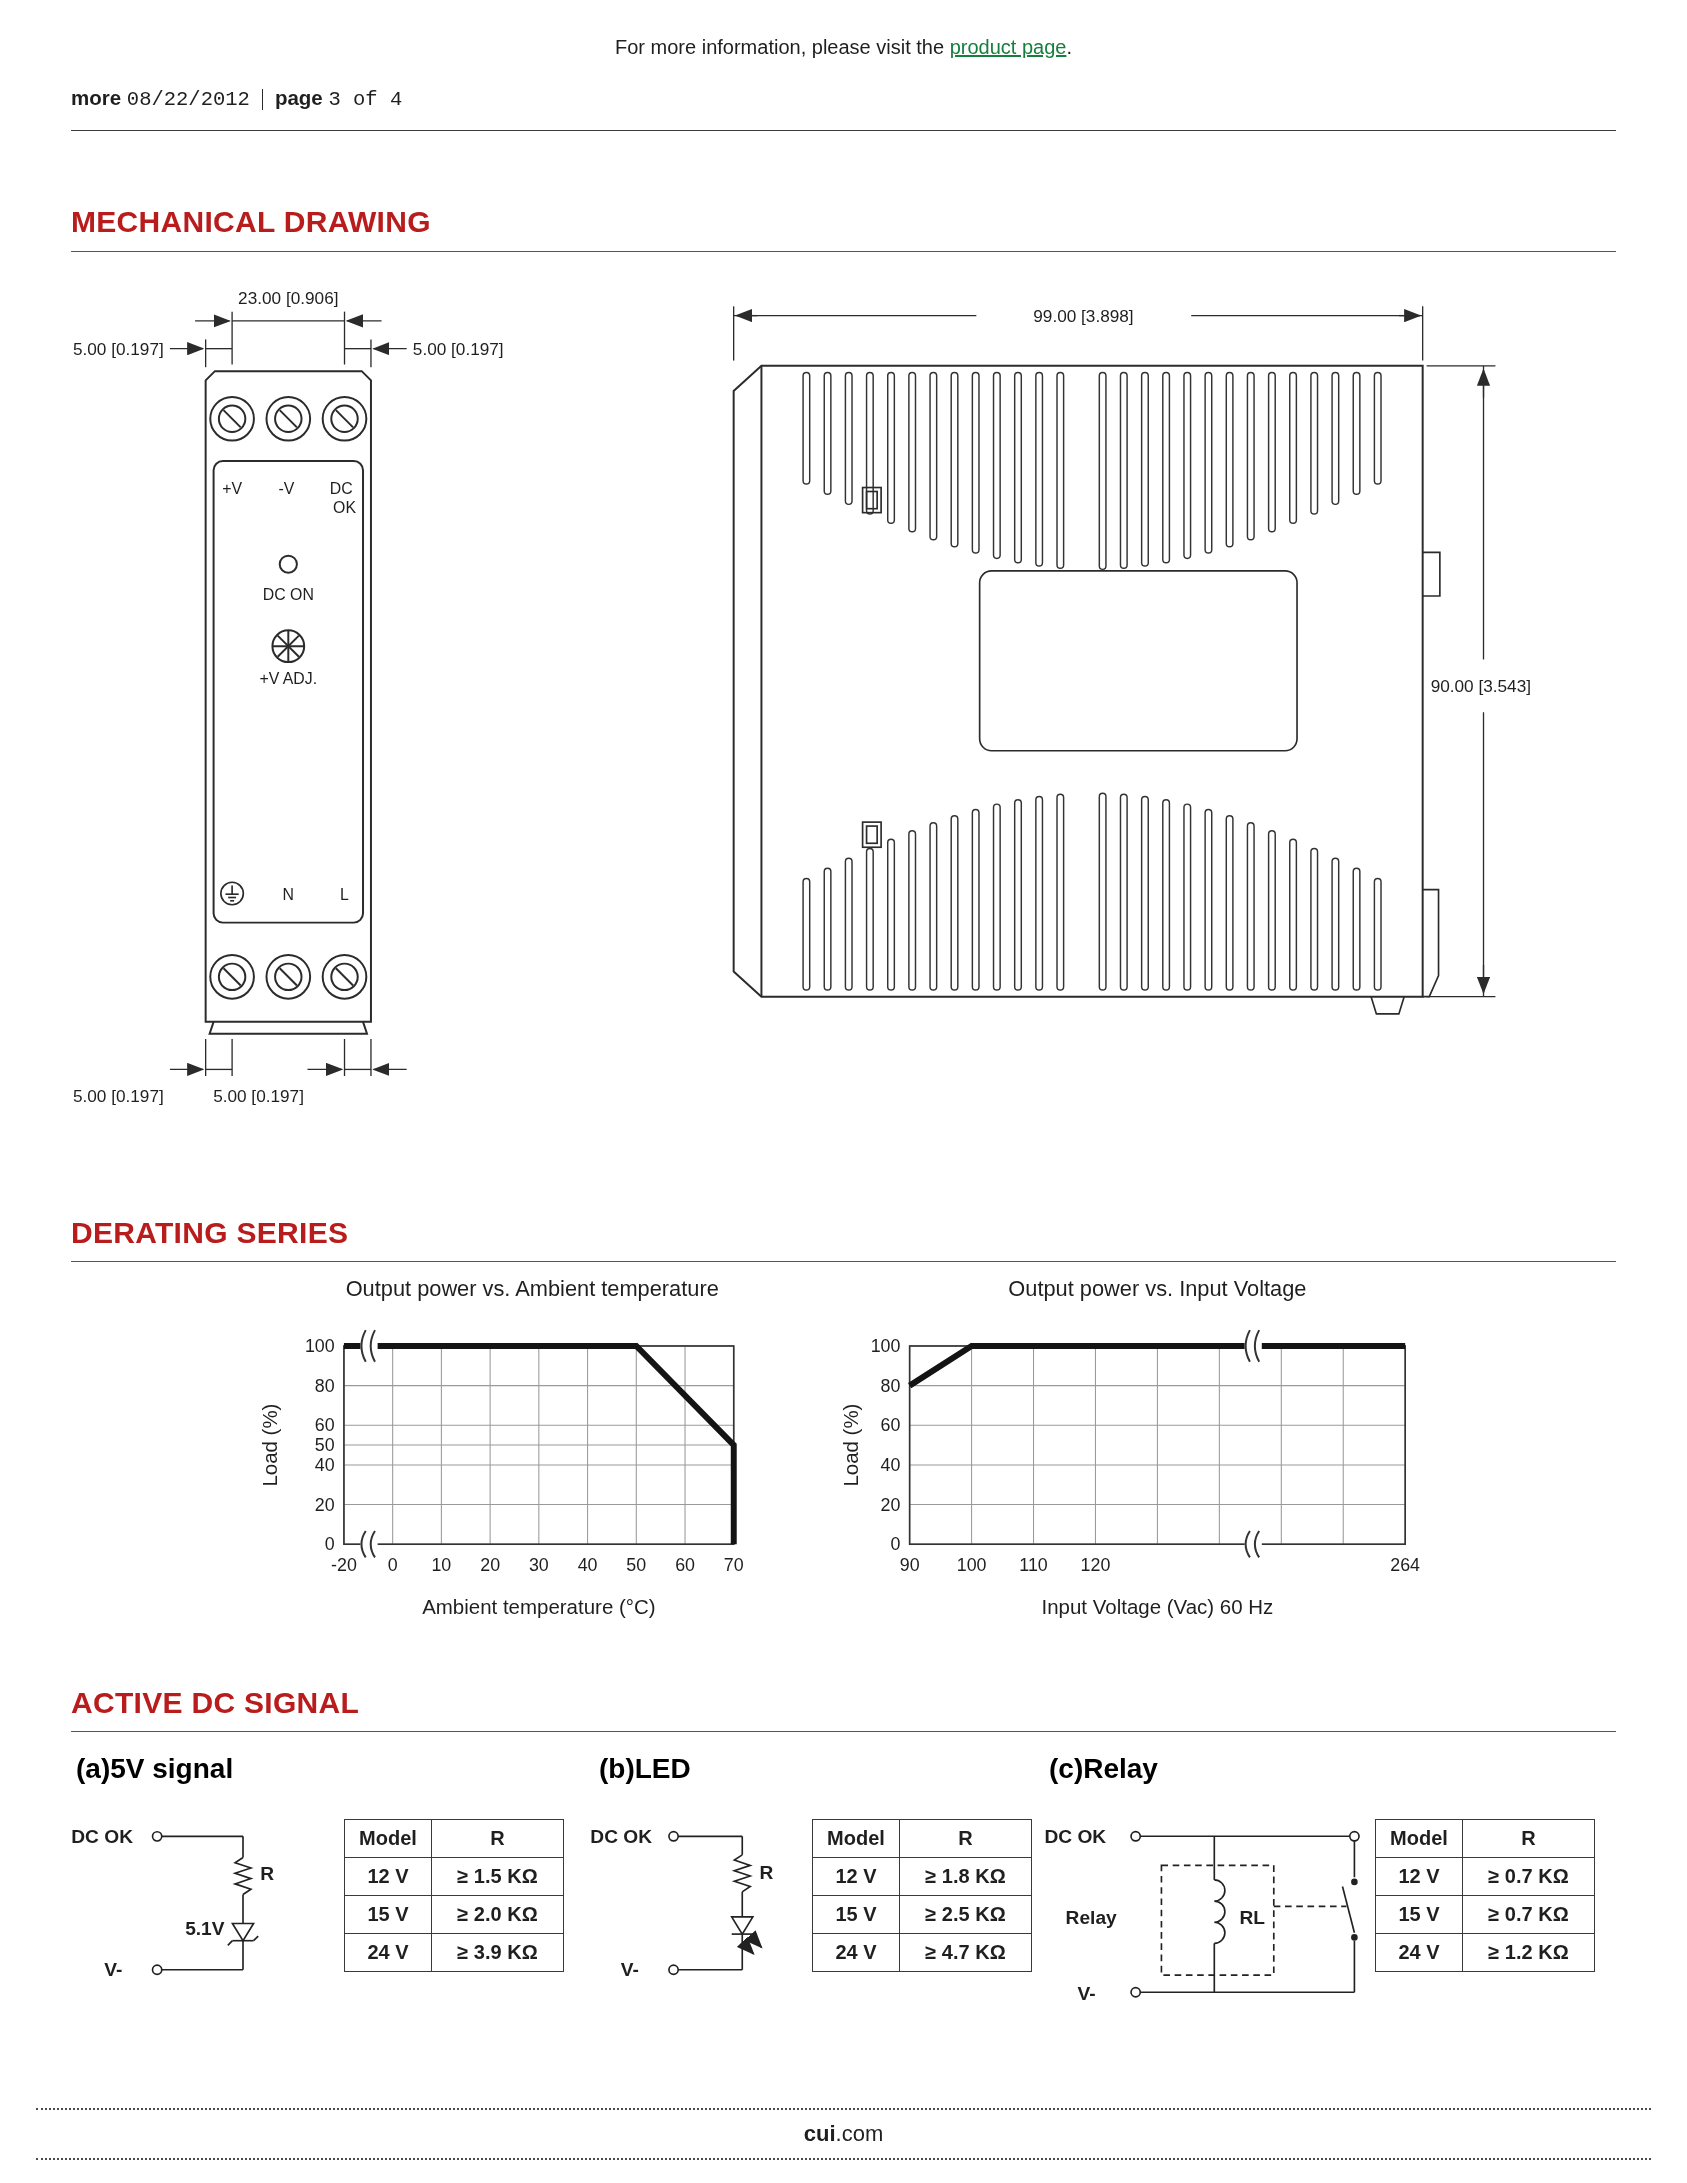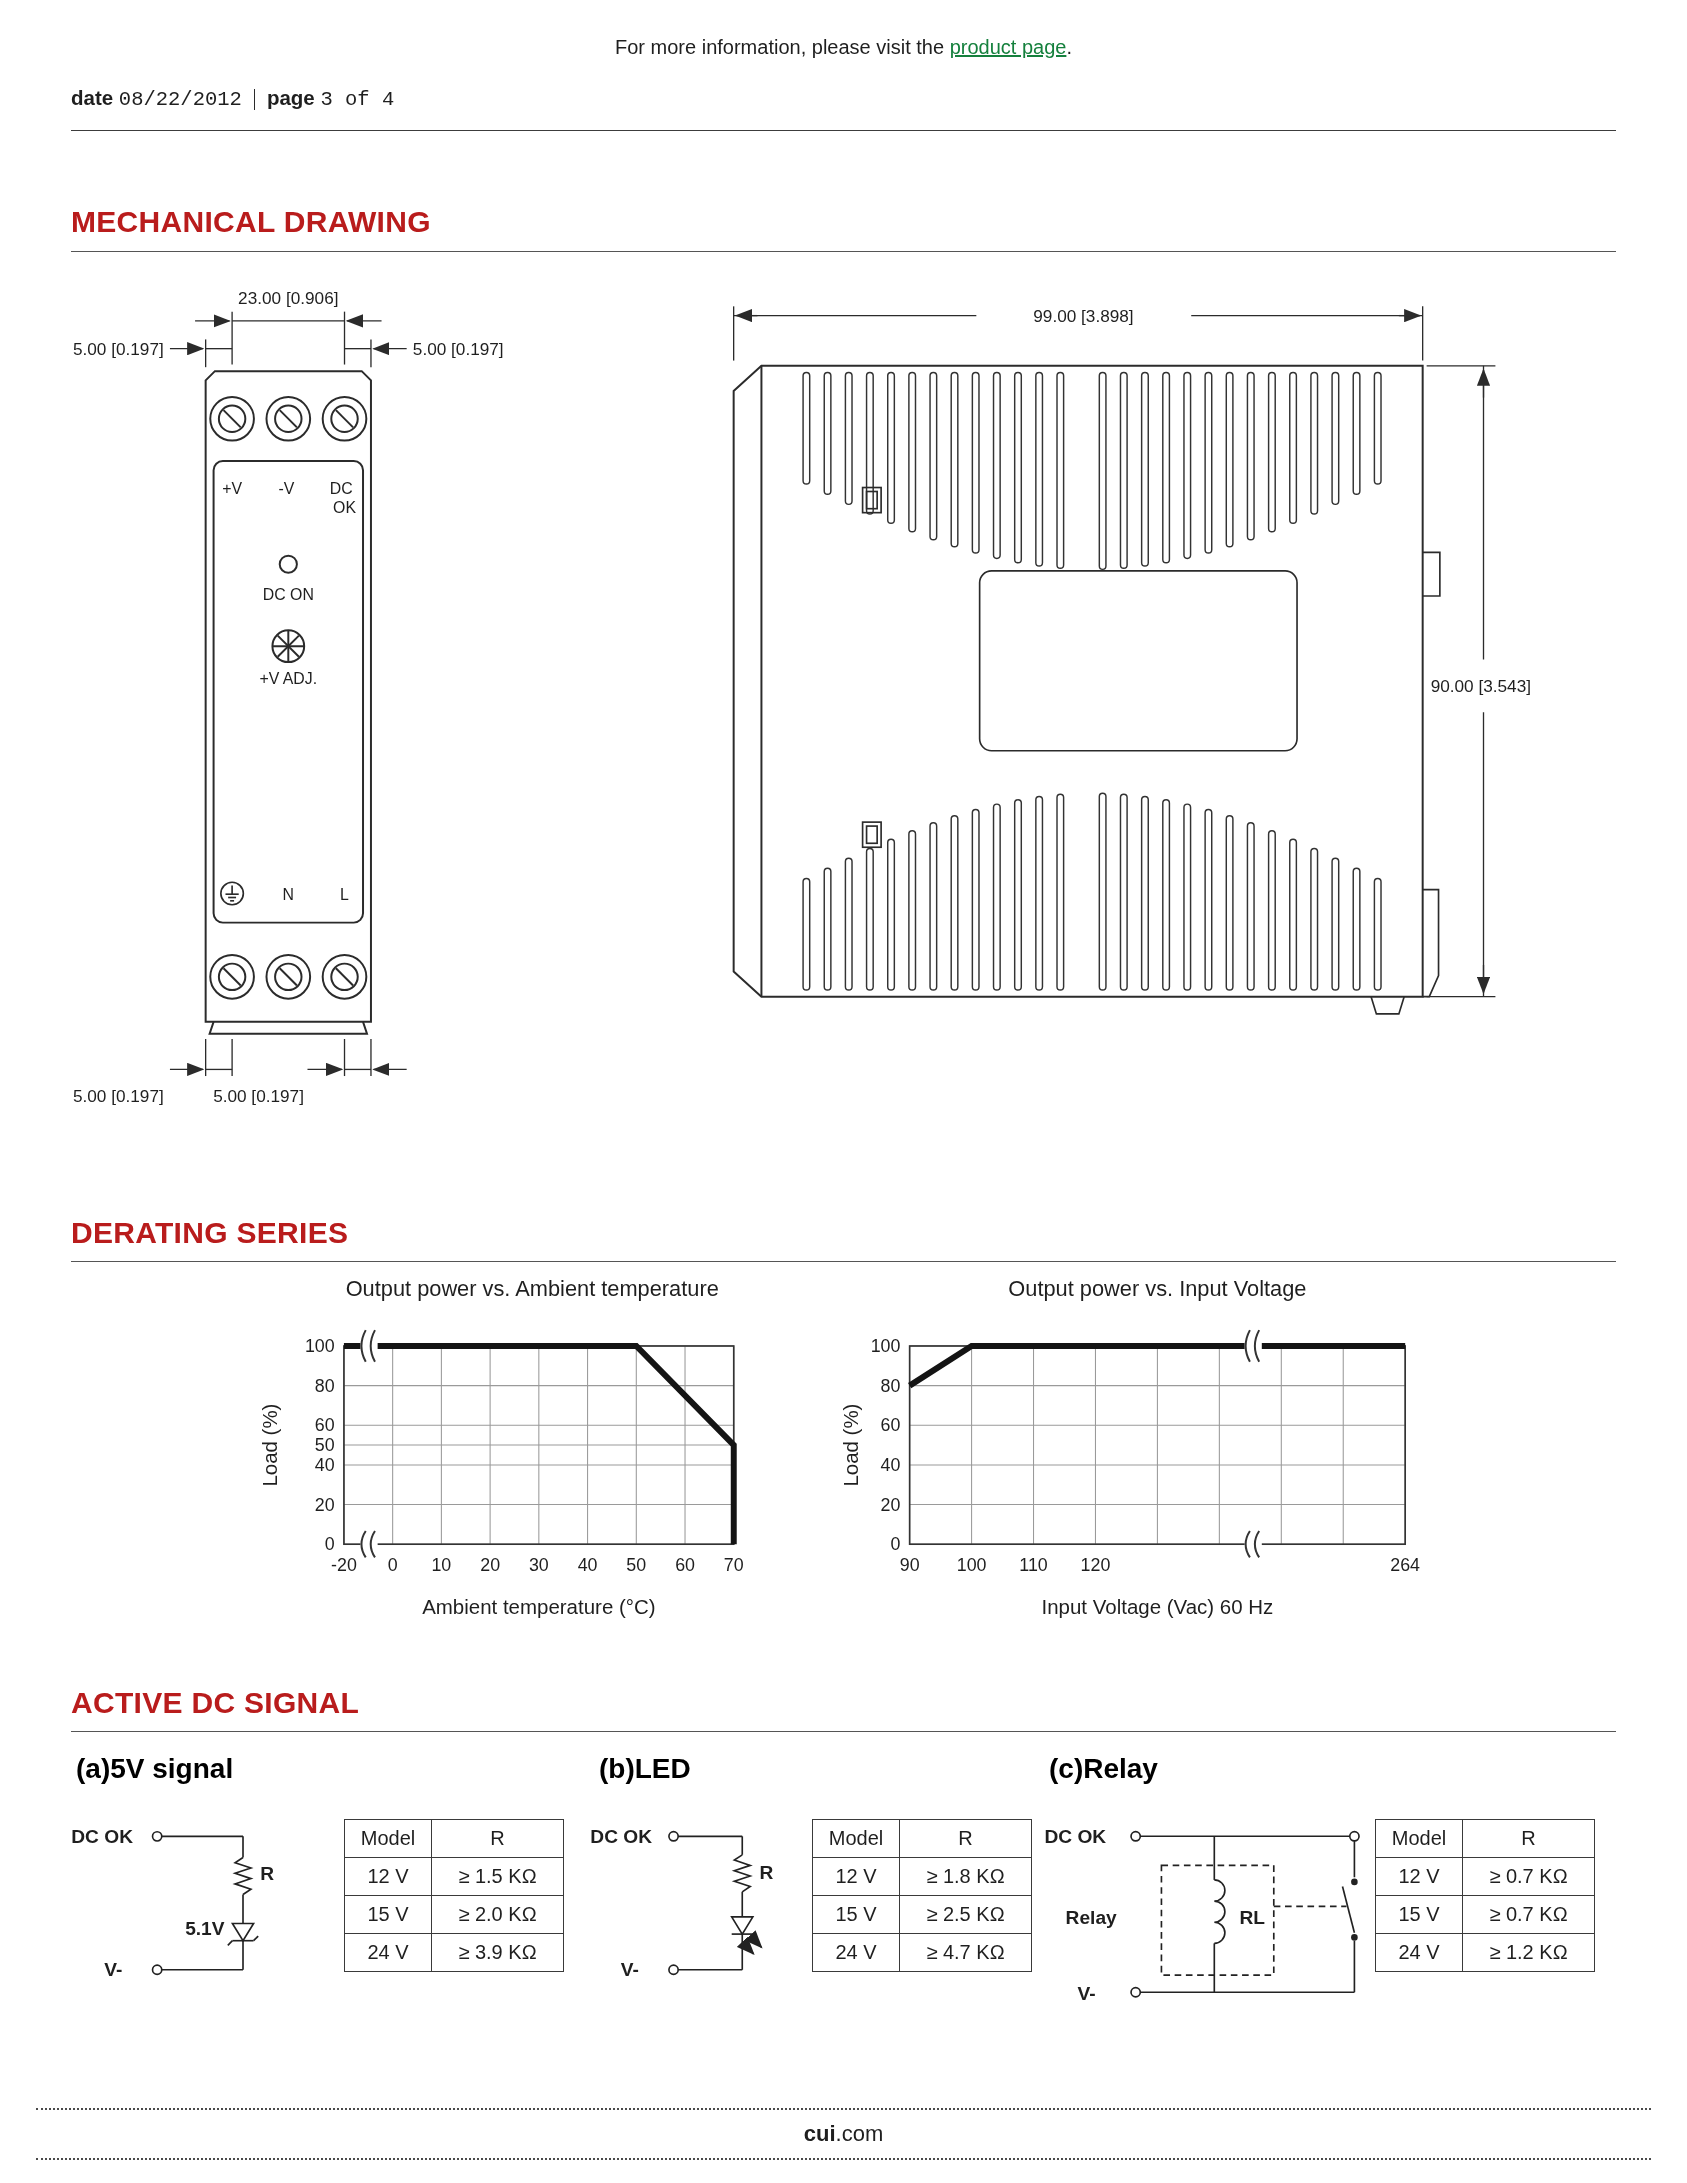--- a/index.html
+++ b/index.html
@@ -31,34 +31,34 @@
   .tick{font-size:27px}
   .axis{font-size:31px}
   .c-title{font-size:33px}
   .cw{stroke:#222;stroke-width:2.5;fill:none}
   .cw .dot{fill:#222;stroke:none}
   .cw .tri{fill:#fff}
   .dashed{stroke-dasharray:10 7}
   .clbl{font-size:29px;font-weight:bold}
   
   .sig-table{position:absolute;border-collapse:collapse;font-size:20px;table-layout:fixed}
-  .sig-table th,.sig-table td{border:1.7px solid #3a3a3a;text-align:center;vertical-align:middle;height:38px;font-weight:normal;padding:0 4px}
+  .sig-table th,.sig-table td{border:1.7px solid #3a3a3a;text-align:center;vertical-align:middle;height:38px;font-weight:bold;padding:0 4px}
   .c-model{width:87px}.c-r{width:132px}
   .header-bar{display:flex;justify-content:space-between;font-size:20.5px;line-height:26.5px}
 </style>
 </head>
 <body>
 
 <div class="abs" style="top:36px;left:0;width:100%;text-align:center;font-size:20px">
   <span>For more information, please visit the </span><span class="link">product page</span><span>.</span>
 </div>
 
 <div class="abs header-bar" style="top:85px;left:71px;right:71px">
   <div>
-    <span class="b">date</span>&nbsp;<span class="mono">08/22/2012</span><span class="sep"></span><span class="b">page</span>&nbsp;<span class="mono">3 of 4</span>
+    <span class="b">more</span>&nbsp;<span class="mono">08/22/2012</span><span class="sep"></span><span class="b">page</span>&nbsp;<span class="mono">3 of 4</span>
   </div>
 </div>
 <div class="abs rule" style="top:130px;left:71px;right:71px"></div>
 
 <div class="abs sec-h" style="top:205px;left:71px">MECHANICAL DRAWING</div>
 <div class="abs rule-thin" style="top:251px;left:71px;right:71px"></div>
 
 <svg class="abs" style="left:40px;top:268px" width="490" height="853" viewBox="0 0 740 1290">
   <defs>
     <marker id="ahf" orient="auto" markerWidth="13" markerHeight="10" refX="12" refY="5">

